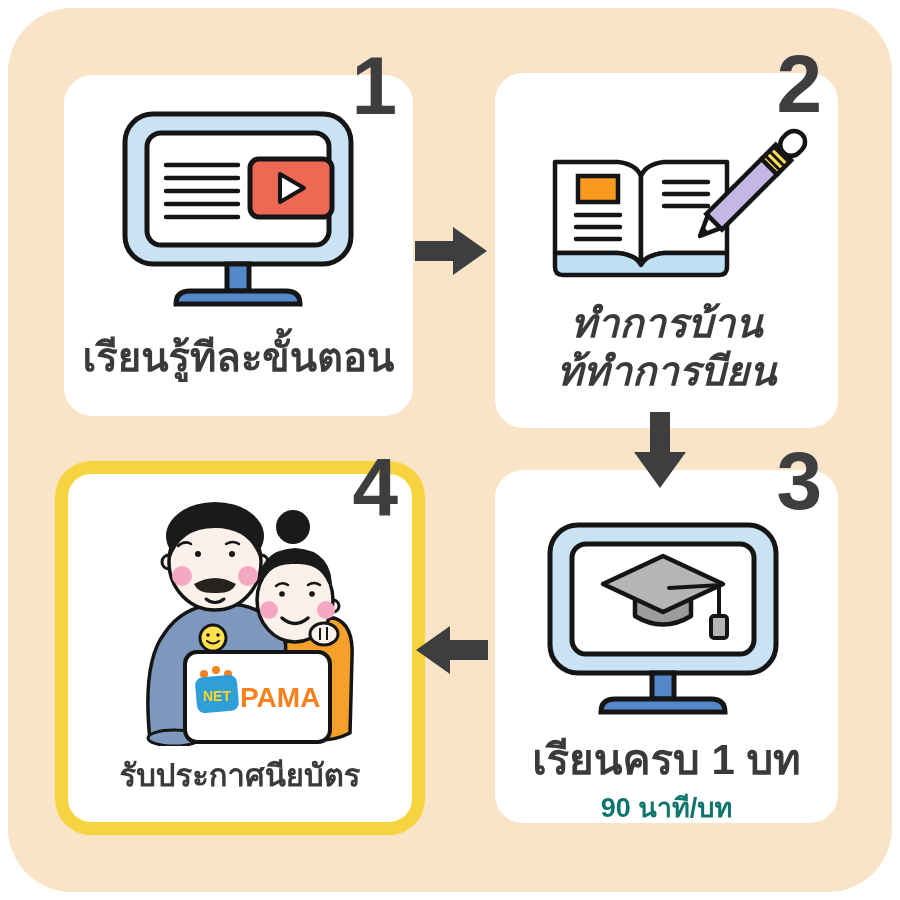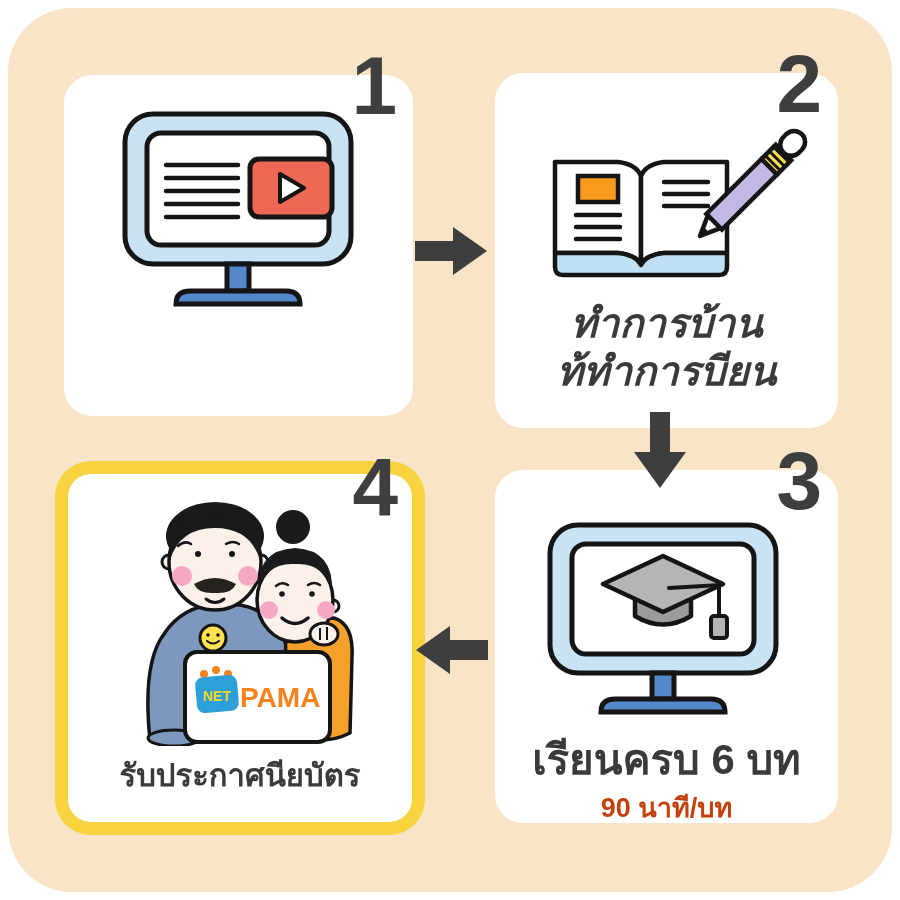--- a/index.html
+++ b/index.html
@@ -19,21 +19,21 @@
   .icon-monitor1{left:58px;top:36px;}
   .icon-book{left:45px;top:45px;}
   .icon-monitor3{left:52px;top:52px;}
   .icon-people{left:70px;top:14px;}
   .caption{position:absolute;left:0;width:100%;text-align:center;font-weight:bold;color:#3A3A3C;
            font-size:40px;line-height:48px;}
   .card1 .caption{top:258px;}
   .card2 .caption{top:226px;font-style:italic;}
   .card3 .caption{top:266px;font-size:42px;}
   .card3 .subcaption{position:absolute;left:0;top:316px;width:100%;text-align:center;font-weight:bold;
-           color:#c2410c;font-size:27px;}
+           color:#0f766e;font-size:27px;}
   .card4 .caption{top:278px;font-size:31px;}
   .arrow{position:absolute;}
   .arrow-right{left:415px;top:227px;}
   .arrow-down{left:634px;top:412px;}
   .arrow-left{left:416px;top:626px;}
 </style>
 </head>
 <body>
 
 <div class="canvas">
@@ -49,20 +49,21 @@
           <line x1="44" y1="67" x2="116" y2="67"></line>
         <line x1="44" y1="80" x2="116" y2="80"></line>
           <line x1="44" y1="93" x2="116" y2="93"></line>
         <line x1="44" y1="106" x2="116" y2="106"></line>
       </g>
       <rect x="128" y="48" width="82" height="58" rx="9" fill="#EE6954" stroke="#151515" stroke-width="5"></rect>
       <polygon points="158,63 158,91 182,77" fill="#ffffff" stroke="#151515" stroke-width="4" stroke-linejoin="round"></polygon>
       <rect x="105" y="153" width="22" height="27" fill="#5587CB" stroke="#151515" stroke-width="5"></rect>
       <path d="M54,193 q0,-13 14,-13 h96 q14,0 14,13 z" fill="#5587CB" stroke="#151515" stroke-width="5"></path>
     </svg>
+    <div class="caption">เรียนรู้ทีละขั้นตอน</div>
   </div>
 
   <div class="card card2">
     <div class="stepnum">2</div>
     <svg class="icon icon-book" width="280" height="165" viewBox="0 0 280 165">
       <path d="M15,44 H78 Q96,46 101,58 V146 Q96,137 78,135 H15 Z" fill="#ffffff" stroke="#151515" stroke-width="4.5" stroke-linejoin="round"></path>
       <path d="M187,44 H124 Q106,46 101,58 V146 Q106,137 124,135 H187 Z" fill="#ffffff" stroke="#151515" stroke-width="4.5" stroke-linejoin="round"></path>
       <path d="M15,135 H78 Q96,137 101,147 Q106,137 124,135 H187 V149 Q187,157 179,157 H23 Q15,157 15,149 Z" fill="#BFE0F4" stroke="#151515" stroke-width="4.5" stroke-linejoin="round"></path>
       <rect x="38" y="58" width="40" height="26" fill="#F79A1E" stroke="#151515" stroke-width="4.5"></rect>
       <g stroke="#151515" stroke-width="4.5" stroke-linecap="round">
@@ -97,21 +98,21 @@
       <rect x="25" y="22" width="182" height="110" rx="14" fill="#ffffff" stroke="#151515" stroke-width="5"></rect>
       <g>
         <path d="M88,72 v22 q28,17 56,0 v-22 z" fill="#9C9C9C" stroke="#151515" stroke-width="4.5" stroke-linejoin="round"></path>
         <polygon points="116,34 176,62 116,90 56,62" fill="#B5B5B5" stroke="#151515" stroke-width="4.5" stroke-linejoin="round"></polygon>
         <polyline points="122,66 172,63 172,94" fill="none" stroke="#151515" stroke-width="4" stroke-linecap="round"></polyline>
         <rect x="164" y="94" width="16" height="22" rx="3" fill="#B5B5B5" stroke="#151515" stroke-width="4"></rect>
       </g>
       <rect x="105" y="151" width="22" height="26" fill="#5587CB" stroke="#151515" stroke-width="5"></rect>
       <path d="M54,190 q0,-13 14,-13 h96 q14,0 14,13 z" fill="#5587CB" stroke="#151515" stroke-width="5"></path>
     </svg>
-    <div class="caption">เรียนครบ 6 บท</div>
+    <div class="caption">เรียนครบ 1 บท</div>
     <div class="subcaption">90 นาที/บท</div>
   </div>
 
   <div class="card card4">
     <div class="stepnum">4</div>
     <svg class="icon icon-people" width="225" height="258" viewBox="0 0 225 258">
 
       <g>
         <ellipse cx="77" cy="48" rx="49" ry="34" fill="#1A1A1A"></ellipse>
         <path d="M12,252 Q4,175 26,146 Q44,118 80,116 Q122,114 140,140 Q146,148 148,158

